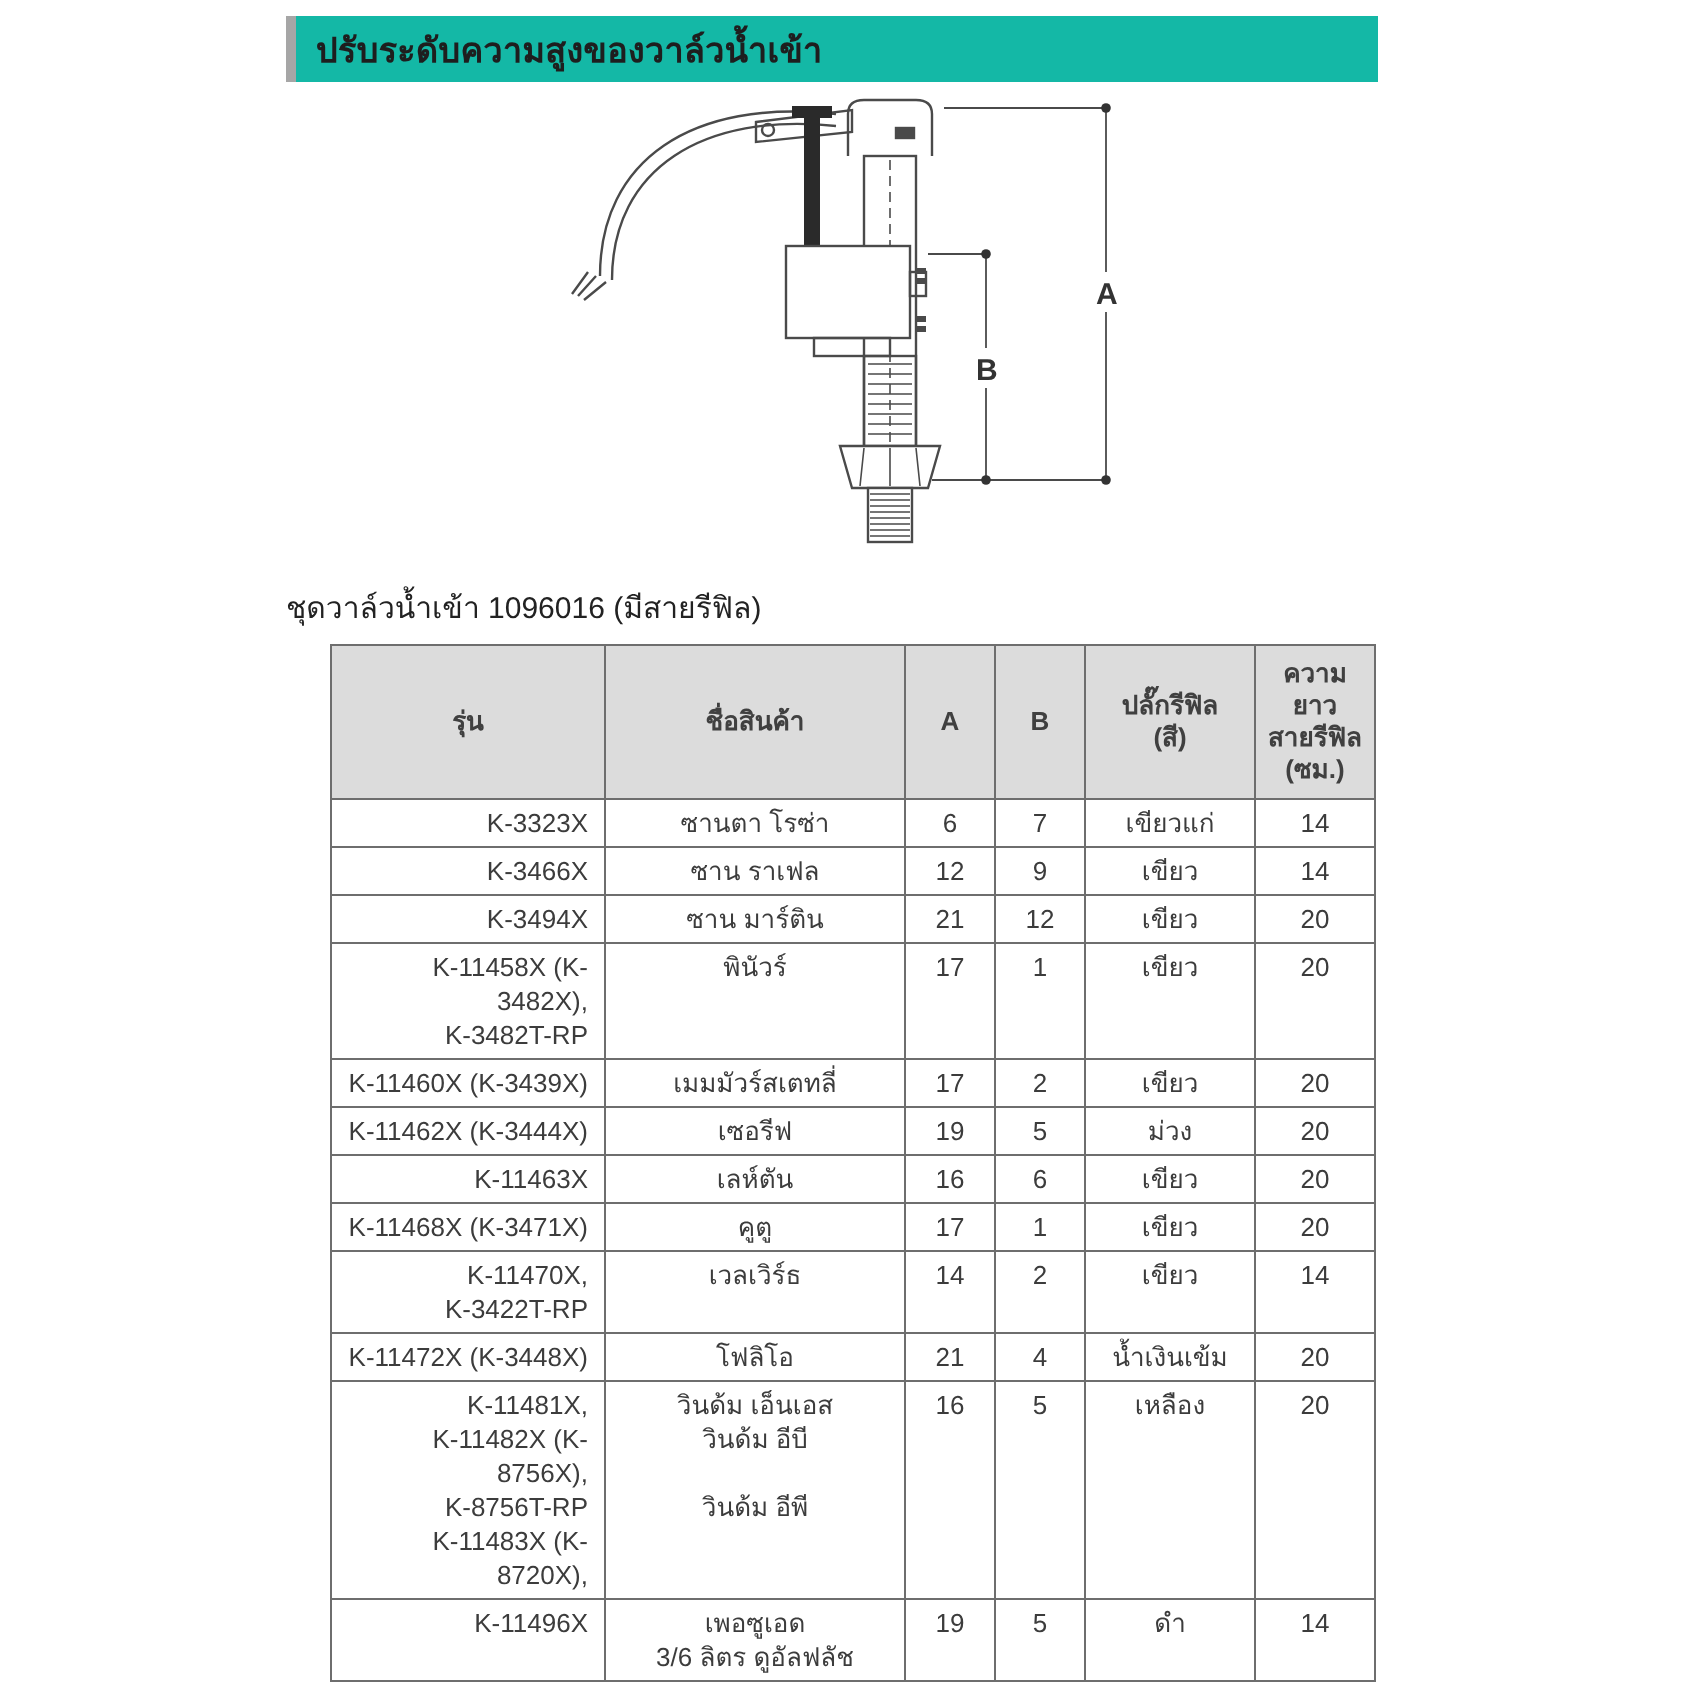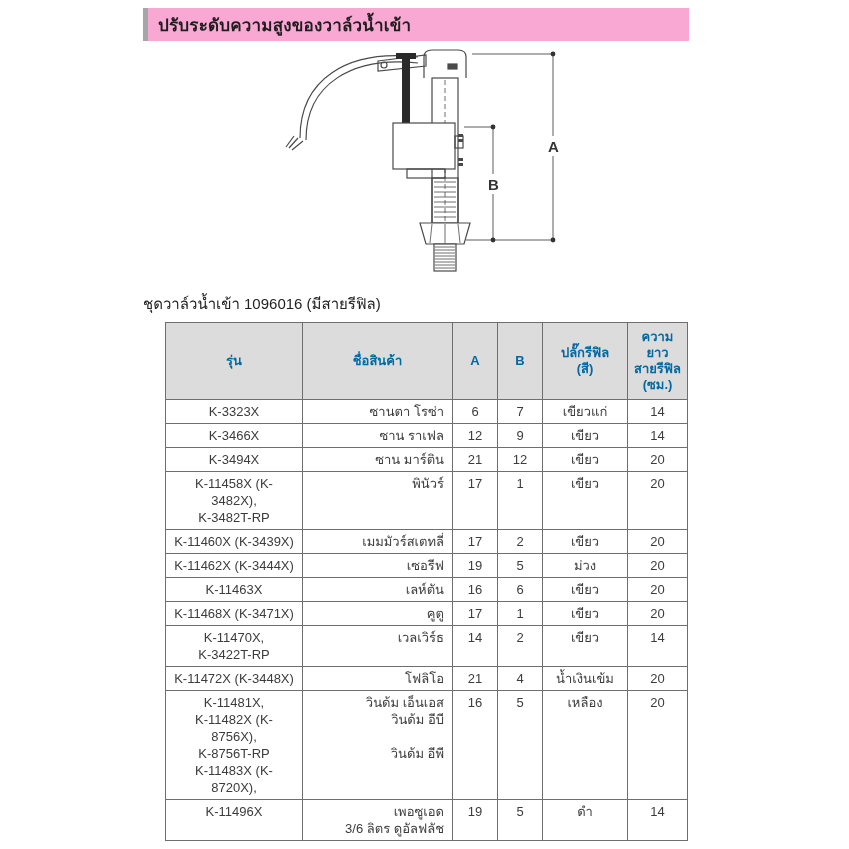--- a/index.html
+++ b/index.html
@@ -5,21 +5,21 @@
   html,body { margin:0; padding:0; }
   body {
     width:849px; height:849px; background:#ffffff;
     font-family:"Liberation Sans","DejaVu Sans",sans-serif;
     color:#3c3c3c;
   }
   .page { position:relative; width:849px; height:849px; background:#fff; overflow:hidden; }
 
   .section-header {
     position:absolute; left:143px; top:8px; width:546px; height:33px;
-    background:#f9a8d4; border-left:5px solid #a6a6a6; box-sizing:border-box;
+    background:#14b8a6; border-left:5px solid #a6a6a6; box-sizing:border-box;
     display:flex; align-items:center; padding-left:10px;
     font-size:17px; font-weight:bold; color:#1e1e1e; letter-spacing:0.2px;
   }
 
   .diagram { position:absolute; left:160px; top:48px; }
   .diagram svg { display:block; }
   .dim-label { font-family:"Liberation Sans","DejaVu Sans",sans-serif; font-size:15px; font-weight:bold; fill:#333; }
 
   .table-title {
     position:absolute; left:143px; top:292px;
@@ -27,28 +27,28 @@
   }
 
   table.valve-table {
     position:absolute; left:165px; top:322px; width:522px;
     border-collapse:collapse; table-layout:fixed;
     font-size:13px; color:#3c3c3c;
   }
   .valve-table th, .valve-table td { border:1px solid #6e6e6e; }
   .valve-table th {
     background:#dcdcdc; font-weight:bold; text-align:center; vertical-align:middle;
-    padding:6px 3px; line-height:16px; white-space:pre-line; color:#0369a1;
+    padding:6px 3px; line-height:16px; white-space:pre-line; color:#404040;
   }
   .valve-table td {
     padding:3px 8px; vertical-align:top; line-height:17px; white-space:pre-line;
     background:#fff;
   }
-  td.c-model { text-align:center; }
-  td.c-name  { text-align:right;margin-left:31px; }
+  td.c-model { text-align:right; }
+  td.c-name  { text-align:center;margin-left:31px; }
   td.c-mid   { text-align:center; padding-left:2px; padding-right:2px; }
 </style>
 </head>
 <body>
 
 <div class="page">
 
   <div class="section-header">ปรับระดับความสูงของวาล์วน้ำเข้า</div>
 
   <div class="diagram">

